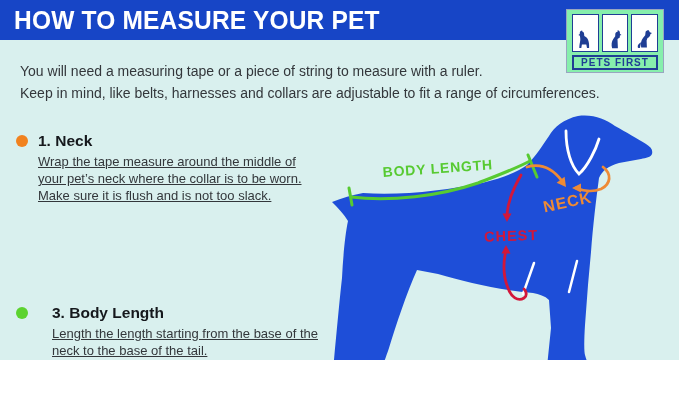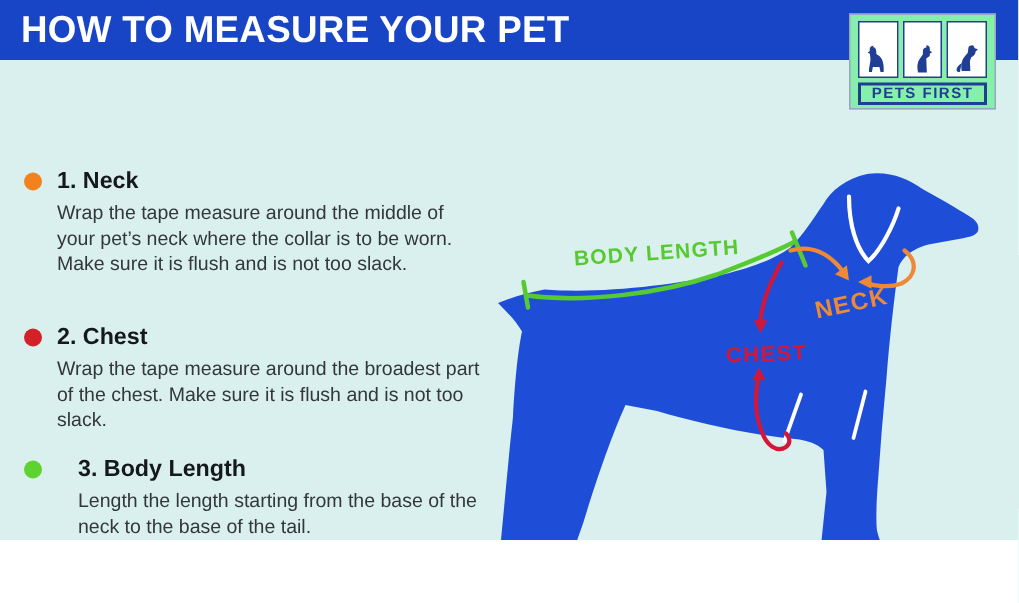--- a/index.html
+++ b/index.html
@@ -35,56 +35,53 @@
     color:var(--logo-blue,#1f3e94);font-weight:bold;font-size:10px;
     line-height:11px;letter-spacing:1px;white-space:nowrap;
   }
   
   .intro{
     position:absolute;left:20px;top:60px;width:640px;
     color:var(--body-text,#33373b);font-size:14px;line-height:22px;
   }
   
   .step{position:absolute;left:16px;display:flex;gap:10px;width:320px;}
-  .step-1{top:112px;} .step-2{top:216px;} .step-3{top:304px;gap:24px;}
+  .step-1{top:132px;} .step-2{top:216px;} .step-3{top:304px;gap:24px;}
   .bullet{width:12px;height:12px;border-radius:50%;margin-top:3px;flex:none;}
   .bullet-orange{background:var(--bullet-orange,#f1821e);}
   .bullet-red{background:var(--bullet-red,#d42027);}
   .bullet-green{background:var(--bullet-green,#5cd32f);}
   .step-heading{margin:0;font-size:15.5px;font-weight:bold;color:#15181c;}
   .step-desc{margin:3px 0 0 0;font-size:13px;line-height:17px;
-    color:var(--body-text,#33373b);width:282px;}
+    color:var(--body-text,#33373b);width:282px;text-decoration:underline;}
   
   .diagram{position:absolute;left:0;top:0;width:679px;height:402px;}
 </style>
 </head>
 <body>
 
 <div class="stage">
 
   <div class="header-bar">
     <div class="page-title">HOW TO MEASURE YOUR PET</div>
   </div>
 
+  <div class="intro">
+    <div>You will need a measuring tape or a piece of string to measure with a ruler.</div>
+    <div>Keep in mind, like belts, harnesses and collars are adjustable to fit a range of circumferences.</div>
+  </div>
 
   <div class="step step-1">
     <span class="bullet bullet-orange"></span>
     <div>
       <h3 class="step-heading">1. Neck</h3>
       <p class="step-desc">Wrap the tape measure around the middle of your pet’s neck where the collar is to be worn. Make sure it is flush and is not too slack.</p>
     </div>
   </div>
 
-  <div class="step step-2">
-    <span class="bullet bullet-red"></span>
-    <div>
-      <h3 class="step-heading">2. Chest</h3>
-      <p class="step-desc">Wrap the tape measure around the broadest part of the chest. Make sure it is flush and is not too slack.</p>
-    </div>
-  </div>
 
   <div class="step step-3">
     <span class="bullet bullet-green"></span>
     <div>
       <h3 class="step-heading">3. Body Length</h3>
       <p class="step-desc">Length the length starting from the base of the neck to the base of the tail.</p>
     </div>
   </div>
 
   <svg class="diagram" viewBox="0 0 679 402" xmlns="http://www.w3.org/2000/svg">

